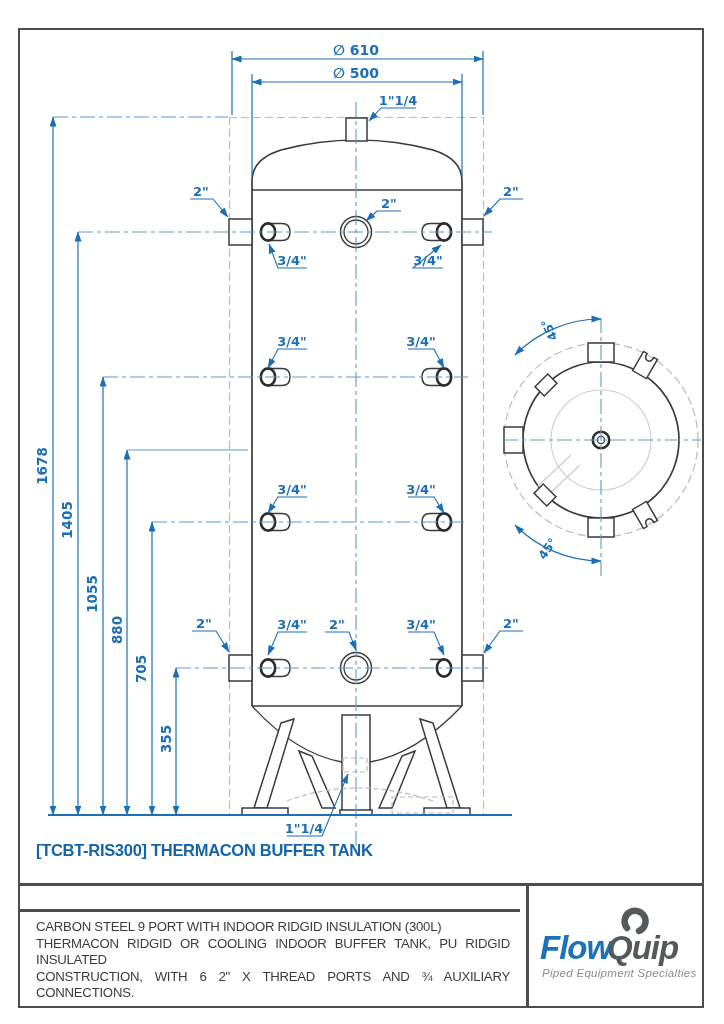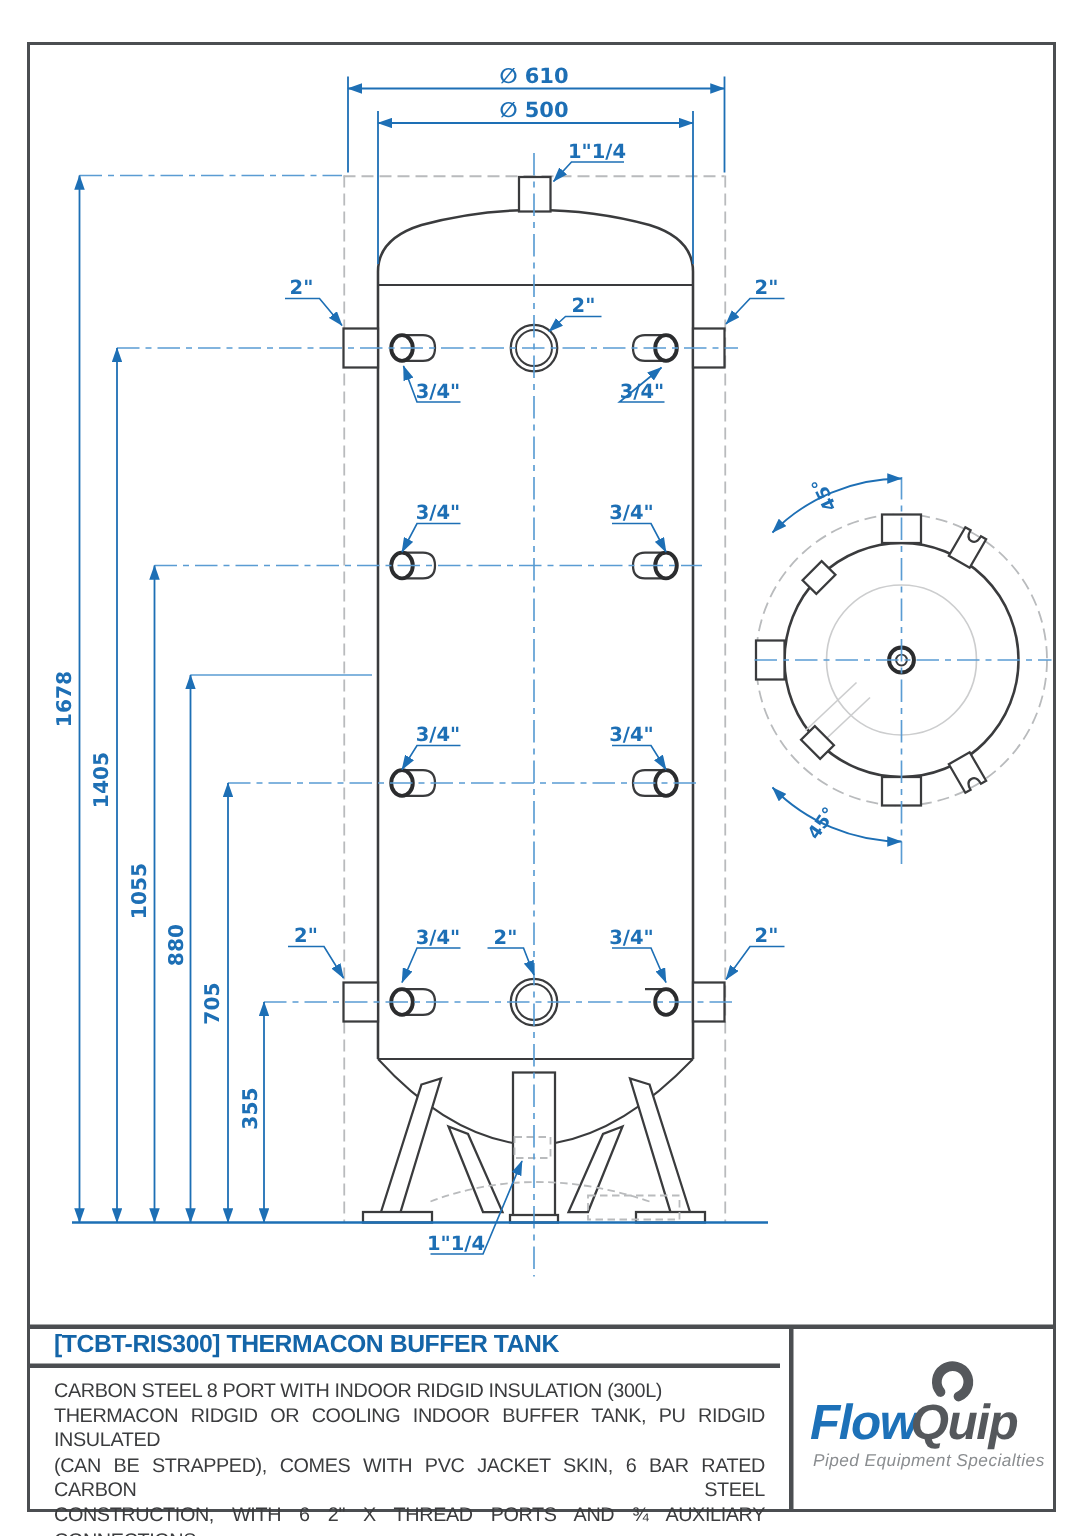--- a/index.html
+++ b/index.html
@@ -22,21 +22,21 @@
   .dim{stroke:#1d6fb5;stroke-width:1.2;fill:none;}
   .ldr{stroke:#1d6fb5;stroke-width:1.1;fill:none;}
   .gnd{stroke:#1d6fb5;stroke-width:1.8;fill:none;}
   text.bl{fill:#1d6fb5;font:bold 13px "DejaVu Sans",sans-serif;}
   text.bl2{fill:#1d6fb5;font:bold 12px "DejaVu Sans",sans-serif;}
   text.dia{fill:#1d6fb5;font:bold 14px "DejaVu Sans",sans-serif;}
   text.hgt{fill:#1d6fb5;font:bold 13.5px "DejaVu Sans",sans-serif;}
 
   
   .tb-line{background:#4b4e51;}
-  .tb-title{left:36px;top:887px;font-size:16.5px;font-weight:bold;color:#1465a8;letter-spacing:-0.3px;white-space:nowrap;}
+  .tb-title{left:36px;top:841px;font-size:16.5px;font-weight:bold;color:#1465a8;letter-spacing:-0.3px;white-space:nowrap;}
   .tb-desc{left:36px;top:919px;width:474px;font-size:13.2px;line-height:16.6px;color:#3b3c3e;letter-spacing:-0.25px;}
   .tb-desc div{white-space:nowrap;}
   .tb-desc div.just{white-space:normal;text-align:justify;text-align-last:justify;}
   .lg-flow{fill:#1d71b8;font:bold italic 33px "Liberation Sans",sans-serif;letter-spacing:-1px;}
   .lg-quip{fill:#55585c;font:bold italic 33px "Liberation Sans",sans-serif;letter-spacing:-1px;}
   .lg-tag{fill:#8a8d90;font:italic 11.5px "Liberation Sans",sans-serif;letter-spacing:0.3px;}
 </style>
 </head>
 <body>
 
@@ -227,23 +227,22 @@
   </g>
 </svg>
 
 <div class="abs tb-line" style="left:18px;top:883px;width:686px;height:2.5px;"></div>
 <div class="abs tb-line" style="left:20px;top:909px;width:500px;height:3px;"></div>
 <div class="abs tb-line" style="left:526px;top:884px;width:2.5px;height:122px;"></div>
 
 <div class="abs tb-title">[TCBT-RIS300] THERMACON BUFFER TANK</div>
 
 <div class="abs tb-desc">
-  <div>CARBON STEEL 8 PORT WITH INDOOR RIDGID INSULATION (300L)</div>
+  <div>CARBON STEEL 9 PORT WITH INDOOR RIDGID INSULATION (300L)</div>
   <div class="just">THERMACON RIDGID OR COOLING INDOOR BUFFER TANK, PU RIDGID INSULATED</div>
-  <div class="just">(CAN BE STRAPPED), COMES WITH PVC JACKET SKIN, 6 BAR RATED CARBON STEEL</div>
   <div class="just">CONSTRUCTION, WITH 6 2" X THREAD PORTS AND ¾ AUXILIARY CONNECTIONS.</div>
 
 </div>
 
 <svg class="abs" style="left:528px;top:879px;" width="176" height="127" viewBox="0 0 176 127">
   <path d="M99,49 A10.5,10.5 0 1 1 111,52" fill="none" stroke="#55585c" stroke-width="6.5" stroke-linecap="round"></path>
   <text class="lg-flow" x="12" y="80">Flow</text>
   <text class="lg-quip" x="79" y="80">Quip</text>
   <text class="lg-tag" x="14" y="98">Piped Equipment Specialties</text>
 </svg>

